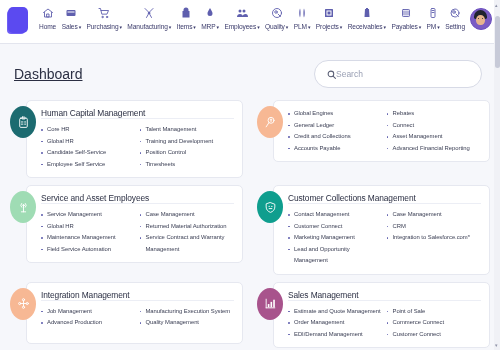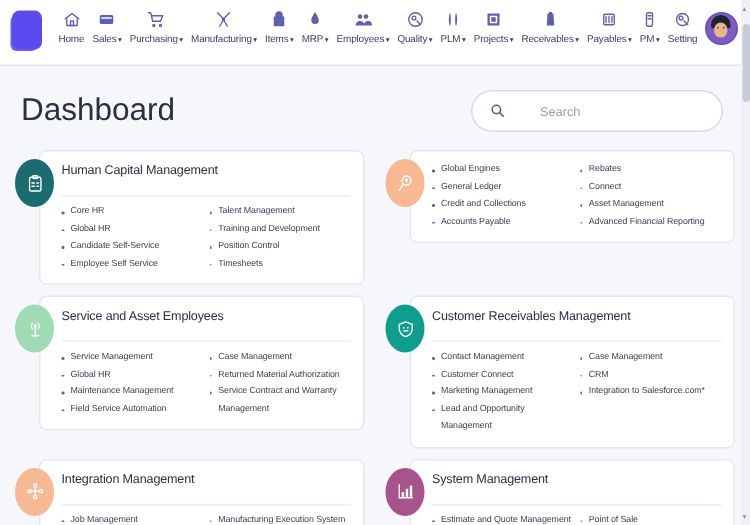--- a/index.html
+++ b/index.html
@@ -93,33 +93,34 @@
 
   
   .page-header {
     display: flex;
     align-items: center;
     justify-content: space-between;
     padding: 12px 18px 8px 14px;
     height: 56px;
   }
   .page-title {
-    font-size: 21px;
+    font-size: 14px;
     color: #2b2f43;
     font-weight: 400;
+    text-decoration: underline;
   }
   .search-box {
     width: 168px; height: 28px;
     border: 1px solid #d7dae6;
     border-radius: 16px;
     background: #fff;
     display: flex;
     align-items: center;
     padding: 0 12px;
-    gap: 24px;
+    gap: 0;
     cursor: text;
   }
   .search-box svg { flex: 0 0 auto; }
   .search-input {
     border: none; outline: none;
     background: transparent;
     font-size: 8.5px;
     color: #3b3f55;
     font-family: "Liberation Sans", sans-serif;
     width: 100%;
@@ -154,21 +155,21 @@
     flex: 1 1 auto;
     background: #ffffff;
     border: 1px solid #e6e8f0;
     border-radius: 5px;
     padding: 7px 8px 7px 14px;
     min-height: 62px;
   }
   .card-title {
     font-size: 8.4px;
     color: #2b2f43;
-    padding-bottom: 12px;
+    padding-bottom: 0;
     border-bottom: 1px solid #eceef5;
     margin-bottom: 5px;
     letter-spacing: -0.1px;
   }
   .card-cols {
     display: grid;
     grid-template-columns: 1fr 1fr;
     column-gap: 4px;
   }
   .link-list { list-style: none; }
@@ -450,21 +451,21 @@
     <div class="card-wrap">
       <div class="badge" style="background: rgb(15, 158, 142);">
         <svg width="13" height="13" viewBox="0 0 24 24" fill="none" stroke="#ffffff" stroke-width="1.7" stroke-linecap="round" stroke-linejoin="round">
           <path d="M12 3l8 3v5c0 5-3.4 8.5-8 10-4.6-1.5-8-5-8-10V6z"></path>
           <circle cx="9.5" cy="10" r="1.1" fill="#fff" stroke="none"></circle>
           <circle cx="14.5" cy="10" r="1.1" fill="#fff" stroke="none"></circle>
           <path d="M9.5 14h5"></path>
         </svg>
       </div>
       <div class="card">
-        <div class="card-title">Customer Receivables Management</div>
+        <div class="card-title">Customer Collections Management</div>
         <div class="card-cols">
           <ul class="link-list">
             <li class="link-item">Contact Management</li>
             <li class="link-item">Customer Connect</li>
             <li class="link-item">Marketing Management</li>
             <li class="link-item">Lead and Opportunity Management</li>
           </ul>
           <ul class="link-list">
             <li class="link-item">Case Management</li>
             <li class="link-item">CRM</li>
@@ -500,21 +501,21 @@
     <div class="card-wrap">
       <div class="badge" style="background: rgb(168, 83, 140);">
         <svg width="13" height="13" viewBox="0 0 24 24" fill="none" stroke="#ffffff" stroke-width="1.7" stroke-linecap="round" stroke-linejoin="round">
           <path d="M4 20V4M4 20h16"></path>
           <rect x="7" y="13" width="3" height="6" fill="#fff" stroke="none"></rect>
           <rect x="12" y="9" width="3" height="10" fill="#fff" stroke="none"></rect>
           <rect x="17" y="5" width="3" height="14" fill="#fff" stroke="none"></rect>
         </svg>
       </div>
       <div class="card">
-        <div class="card-title">System Management</div>
+        <div class="card-title">Sales Management</div>
         <div class="card-cols">
           <ul class="link-list">
             <li class="link-item">Estimate and Quote Management</li>
             <li class="link-item">Order Management</li>
             <li class="link-item">EDI/Demand Management</li>
           </ul>
           <ul class="link-list">
             <li class="link-item">Point of Sale</li>
             <li class="link-item">Commerce Connect</li>
             <li class="link-item">Customer Connect</li>

